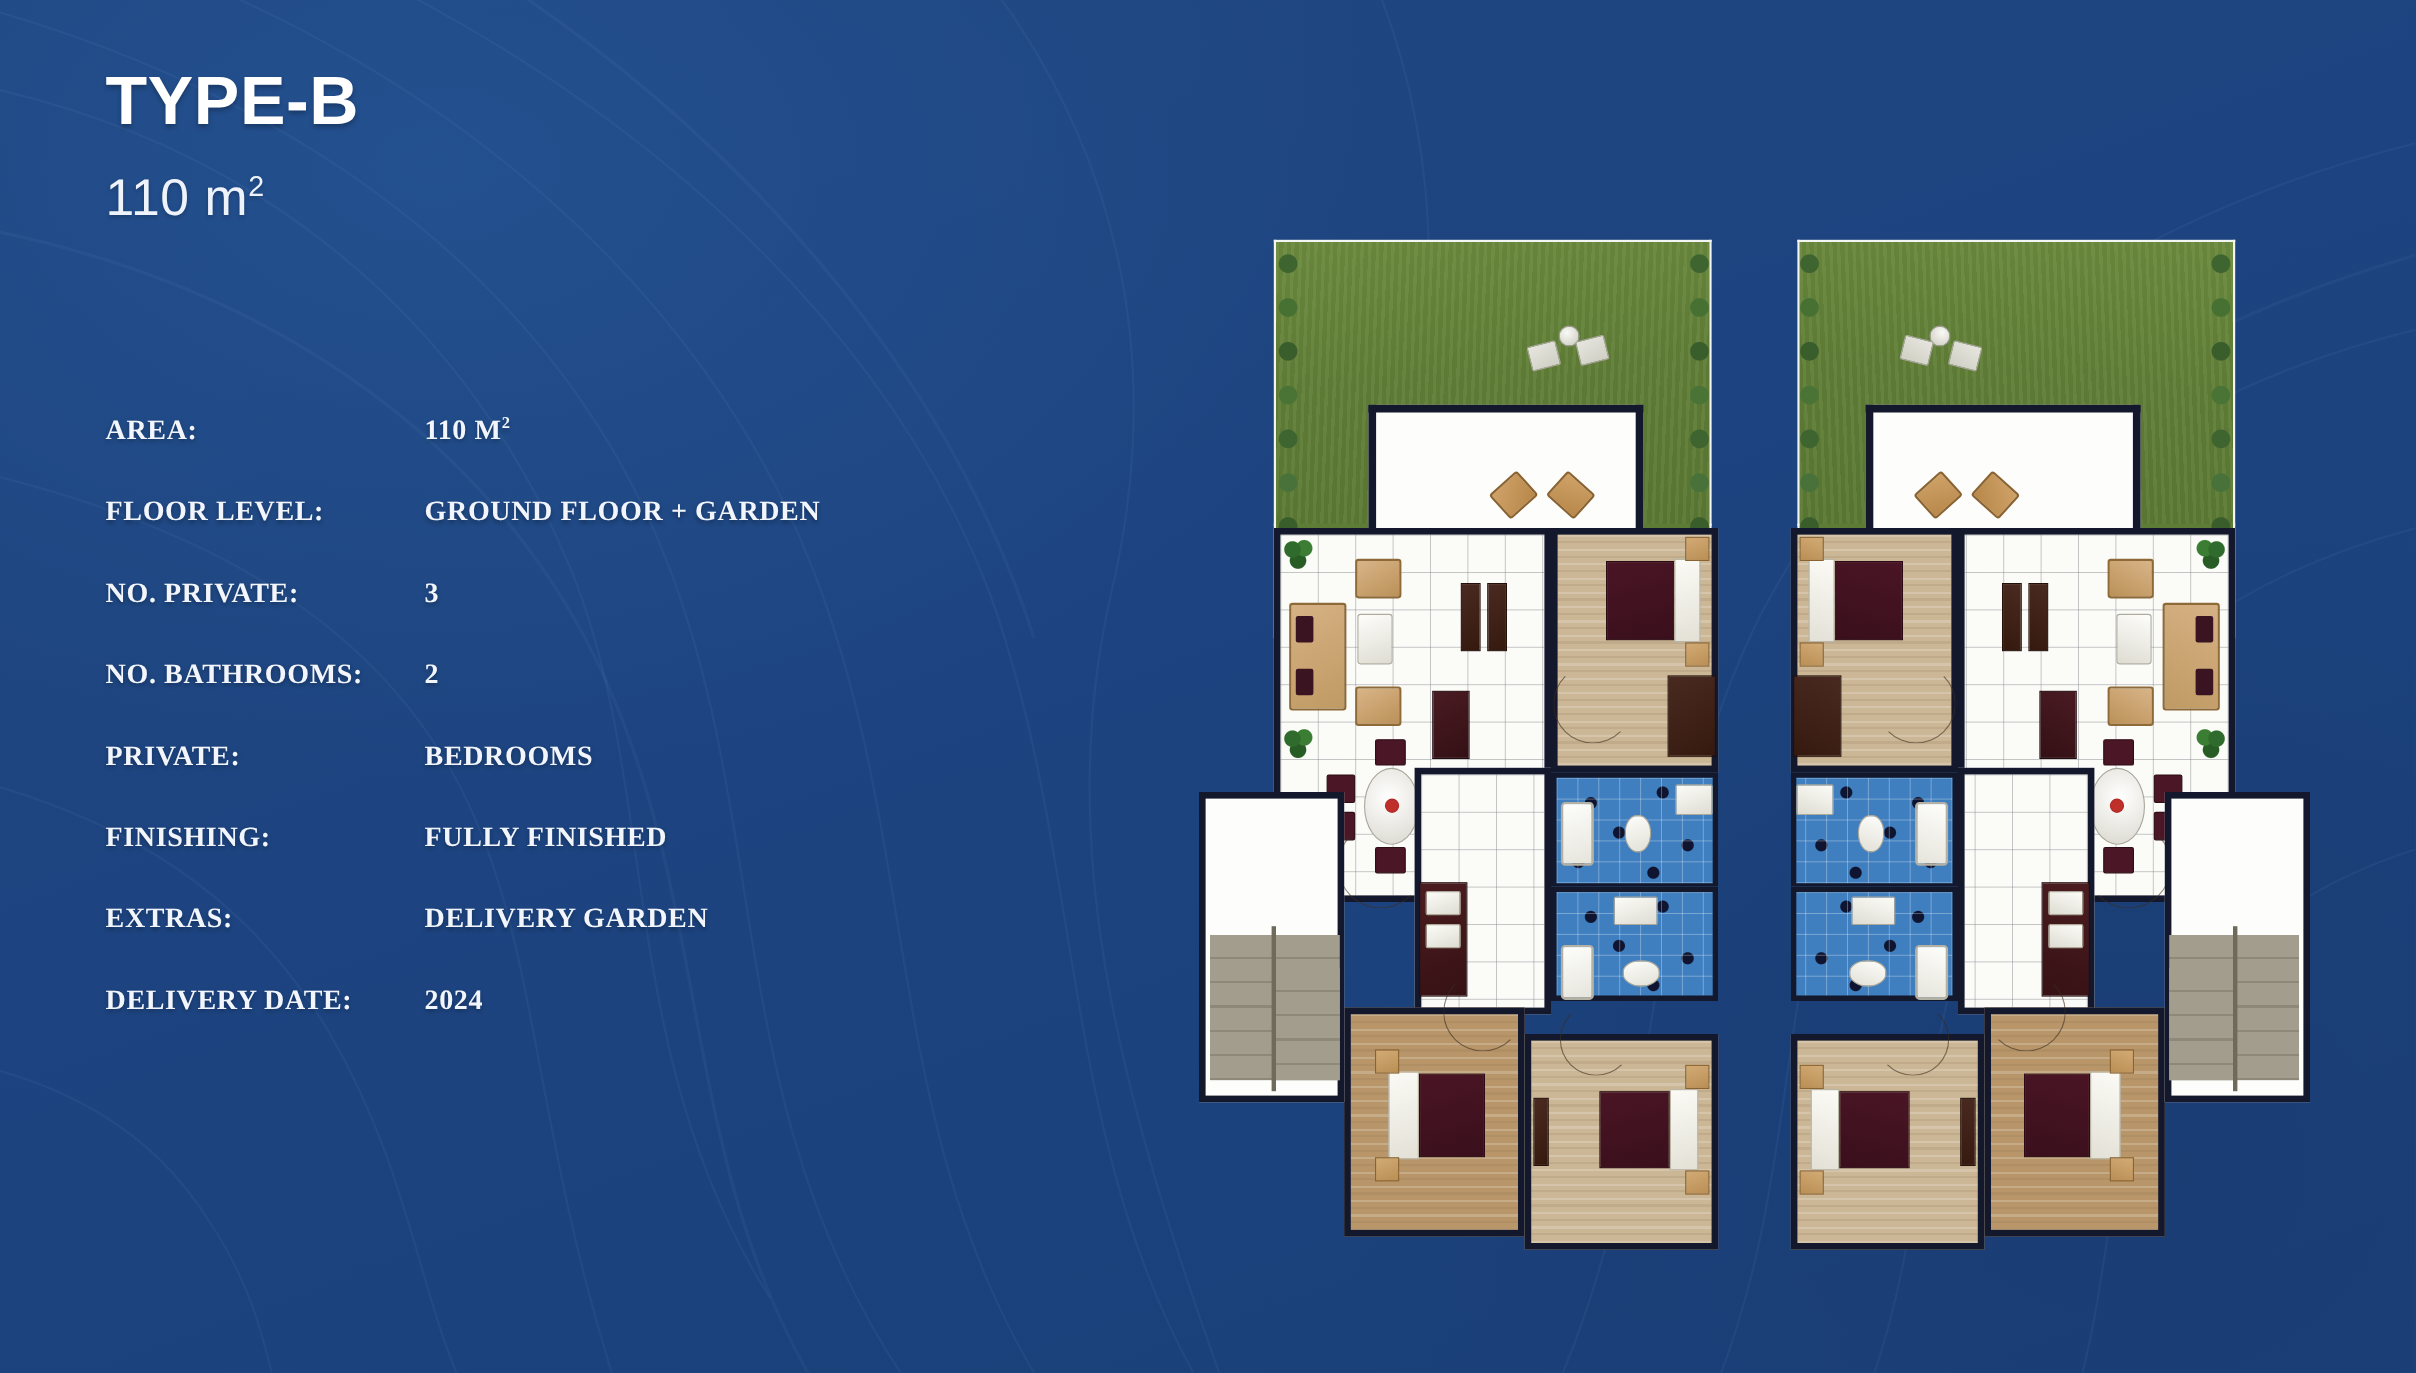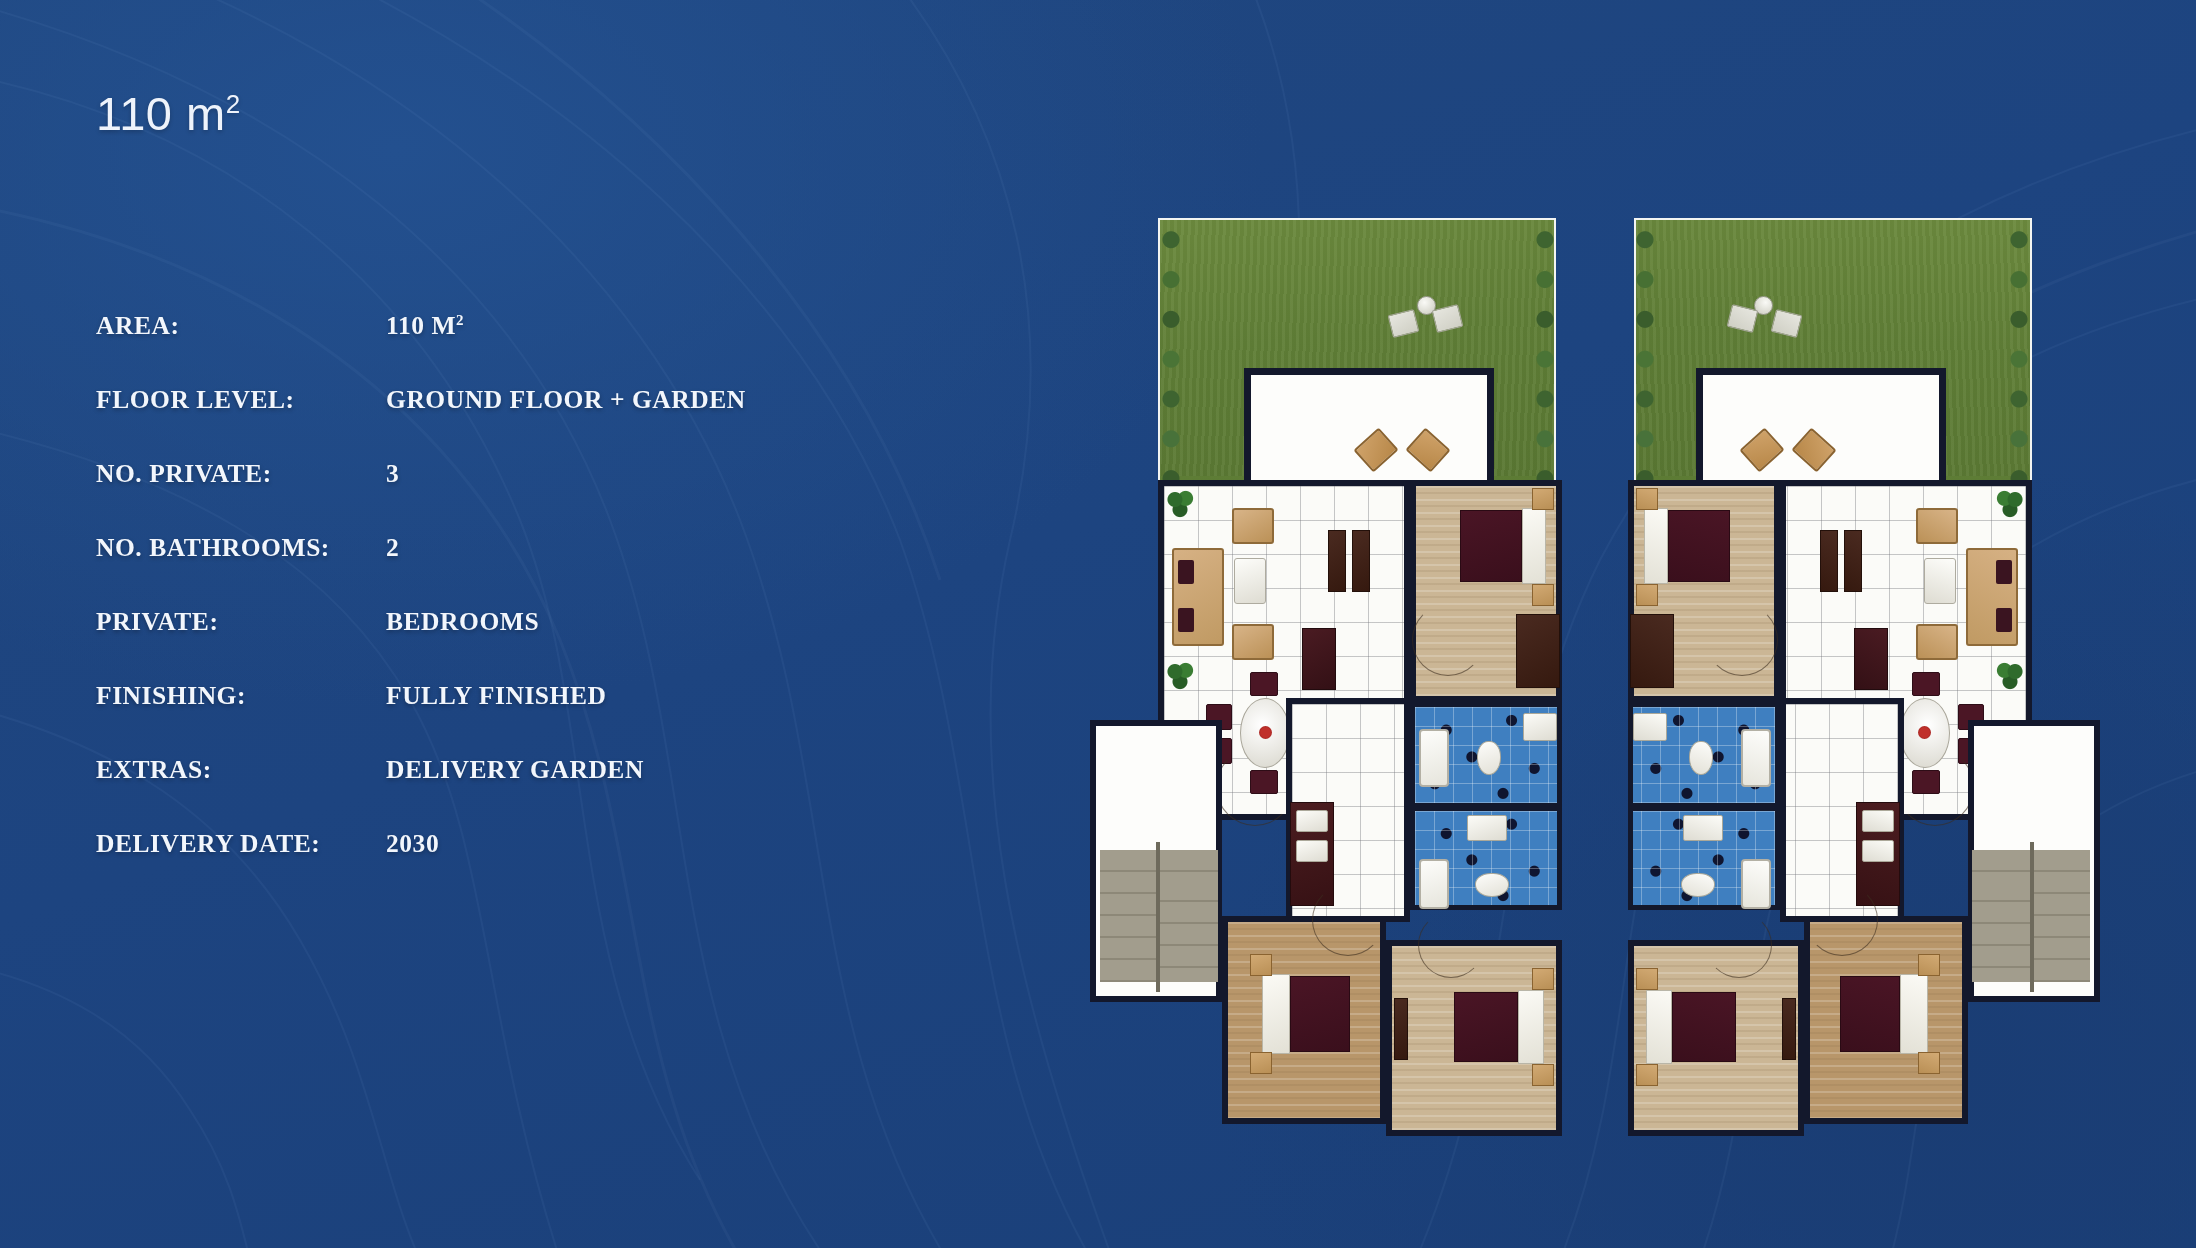--- a/index.html
+++ b/index.html
@@ -374,20 +374,21 @@
     </g>
     <g fill="none" stroke="#a9c4e8" stroke-opacity="0.10" stroke-width="3">
       <path d="M-60,200 C260,250 470,420 560,640 C650,860 620,1080 760,1290"></path>
       <path d="M2240,220 C1930,300 1740,450 1650,650"></path>
       <path d="M420,-40 C660,110 860,330 940,580"></path>
     </g>
   </svg>
 
   <div class="info-col">
 
+    <div class="title">TYPE-B</div>
 
     <div class="subtitle">
       <span>110 m</span><sup>2</sup>
     </div>
 
     <div class="specs">
 
       <div class="spec-row">
         <div class="spec-label">AREA:</div>
         <div class="spec-value"><span>110 M</span><sup>2</sup></div>
@@ -418,21 +419,21 @@
         <div class="spec-value">FULLY FINISHED</div>
       </div>
 
       <div class="spec-row">
         <div class="spec-label">EXTRAS:</div>
         <div class="spec-value">DELIVERY GARDEN</div>
       </div>
 
       <div class="spec-row">
         <div class="spec-label">DELIVERY DATE:</div>
-        <div class="spec-value">2030</div>
+        <div class="spec-value">2024</div>
       </div>
 
     </div>
   </div>
 
   <div class="plans">
 
     <div class="unit">
 
       <div class="garden"></div>

